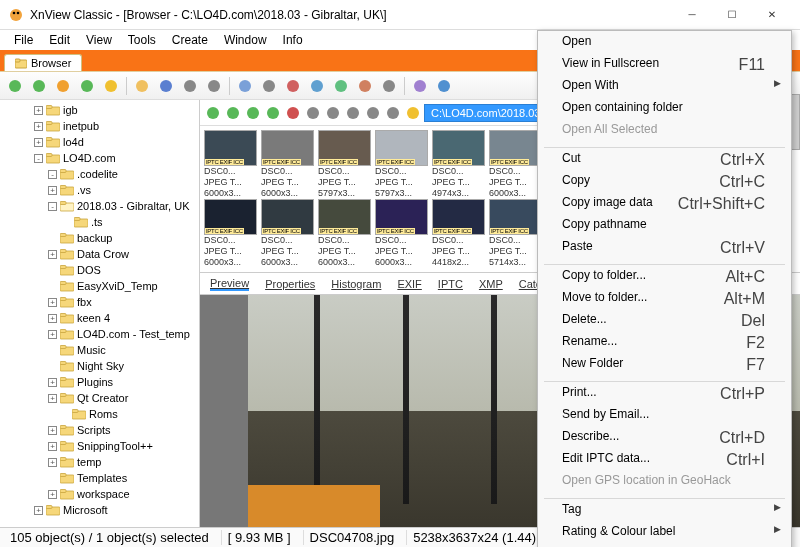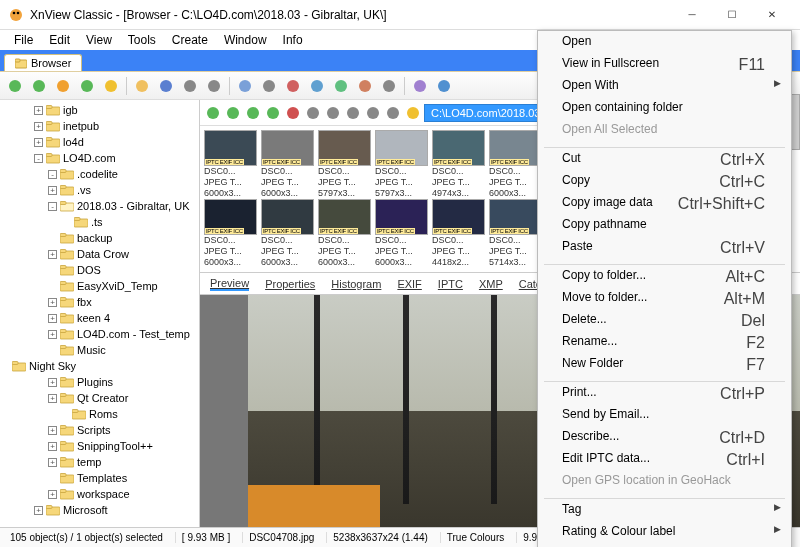--- a/index.html
+++ b/index.html
@@ -9,21 +9,21 @@
 .titlebar { height: 30px; display: flex; align-items: center; padding: 0 8px; background: #fff; border-bottom: 1px solid #ddd; }
 .titlebar .appicon { width: 16px; height: 16px; margin-right: 6px; }
 .titlebar .title { flex: 1; font-size: 12px; color: #000; }
 .titlebar .winbtn { width: 40px; height: 24px; display: flex; align-items: center; justify-content: center; color: #333; font-size: 10px; }
 
 
 .menubar { height: 20px; display: flex; align-items: center; padding: 0 6px; background: #fff; }
 .menubar .mitem { padding: 2px 8px; font-size: 12px; }
 
 
-.tabbar { height: 22px; display: flex; align-items: flex-end; padding-left: 4px; border-bottom: 1px solid #e0cfa0; background: #3b82f6; }
+.tabbar { height: 22px; display: flex; align-items: flex-end; padding-left: 4px; border-bottom: 1px solid #e0cfa0; background: #f97316; }
 .tabbar .tab { background: #fff; border: 1px solid #d0c080; border-bottom: none; border-radius: 3px 3px 0 0; padding: 2px 10px; display: flex; align-items: center; gap: 4px; font-size: 11px; }
 .tabbar .tabicon { width: 12px; height: 12px; }
 
 
 .toolbar { height: 28px; display: flex; align-items: center; padding: 2px 4px; gap: 2px; background: linear-gradient(#fefefe,#f0f0f0); border-bottom: 1px solid #ddd; }
 .toolbar .tbtn { width: 22px; height: 22px; display: flex; align-items: center; justify-content: center; border-radius: 2px; }
 .toolbar .sep { width: 1px; height: 18px; background: #ccc; margin: 0 2px; }
 
 
 .mainrow { display: flex; height: calc(547px - 30px - 20px - 22px - 28px - 20px); }
@@ -60,21 +60,21 @@
 
 
 .ctxmenu { position: absolute; right: 8px; top: 30px; width: 255px; background: #f8f8f8; border: 1px solid #bbb; box-shadow: 2px 2px 6px rgba(0,0,0,.25); padding: 3px 2px; z-index: 100; }
 .ctxmenu .cmi { display: flex; align-items: flex-start; height: 22px; padding: 0 24px 0 22px; font-size: 12px; color: #000; position: relative; }
 .ctxmenu .cmi.disabled { color: #999; }
 .ctxmenu .cmi .sc { margin-left: auto; color: #444; font-size: 16px; }
 .ctxmenu .cmi .sub { position: absolute; right: 8px; font-size: 9px; color: #444; }
 .ctxmenu .csep { height: 1px; background: #d8d8d8; margin: 3px 4px; }
 
 
-.statusbar { height: 20px; border-top: 1px solid #ccc; display: flex; align-items: center; font-size: 10px; padding: 0 4px; gap: 6px; background: #fafafa; }
+.statusbar { height: 20px; border-top: 1px solid #ccc; display: flex; align-items: center; font-size: 13px; padding: 0 4px; gap: 6px; background: #fafafa; }
 .statusbar .sbs { border-left: 1px solid #ddd; padding: 0 6px; }
 .statusbar .sbs:first-child { border-left: none; }
 
 
 .watermark { position: absolute; right: 14px; bottom: 24px; font-size: 14px; font-weight: 600; color: #fff; opacity: .85; letter-spacing: .3px; display: flex; align-items: center; gap: 3px; text-shadow: 0 1px 2px rgba(0,0,0,.6); }
 .watermark .ring { width: 14px; height: 14px; border: 2px solid #fff; border-radius: 50%; position: relative; }
 .watermark .ring::after { content: ""; position: absolute; right: -3px; top: -3px; width: 5px; height: 5px; background: #7fc24a; border-radius: 50%; }
 
 
 .rscroll { position: absolute; right: 0; top: 94px; width: 12px; height: 56px; background: #cfcfcf; border: 1px solid #aaa; }
@@ -372,21 +372,21 @@
       <div class="tnode" style="padding-left: 48px;">
         <span class="toggle empty"></span>
         <span class="ficon">
           <svg viewBox="0 0 14 12">
             <rect x="0" y="3" width="14" height="8" rx="1" fill="#f6d77a" stroke="#c9a43d" stroke-width="0.8"></rect>
             <rect x="0" y="1.5" width="6" height="3" rx="1" fill="#f6d77a" stroke="#c9a43d" stroke-width="0.8"></rect>
           </svg>
         </span>
         <span class="tlabel">Music</span>
       </div>
-      <div class="tnode" style="">
+      <div class="tnode" style="padding-left: 48px;">
         <span class="toggle empty"></span>
         <span class="ficon">
           <svg viewBox="0 0 14 12">
             <rect x="0" y="3" width="14" height="8" rx="1" fill="#f6d77a" stroke="#c9a43d" stroke-width="0.8"></rect>
             <rect x="0" y="1.5" width="6" height="3" rx="1" fill="#f6d77a" stroke="#c9a43d" stroke-width="0.8"></rect>
           </svg>
         </span>
         <span class="tlabel">Night Sky</span>
       </div>
       <div class="tnode" style="padding-left: 48px;">

